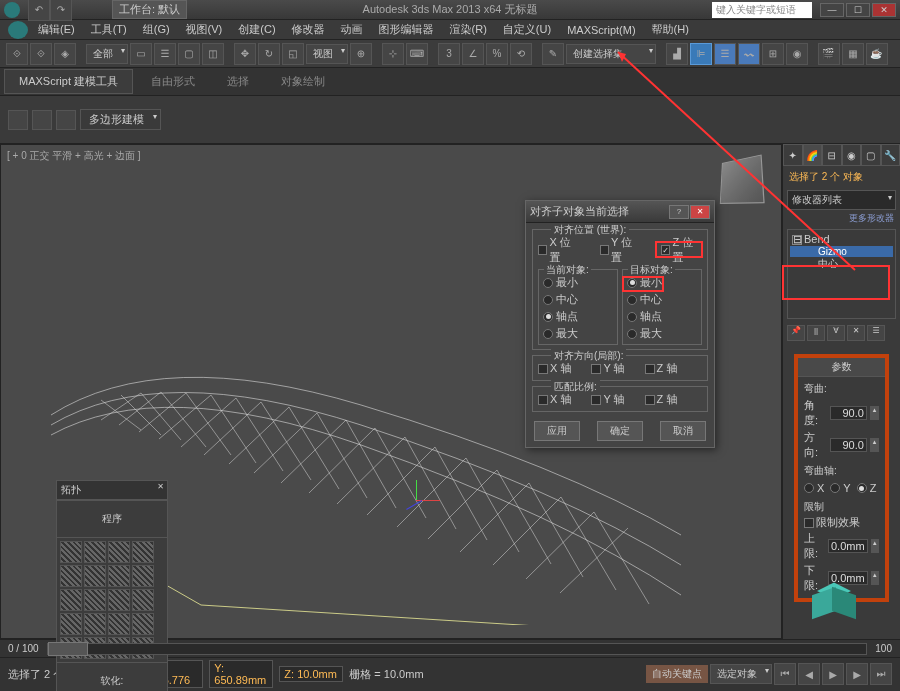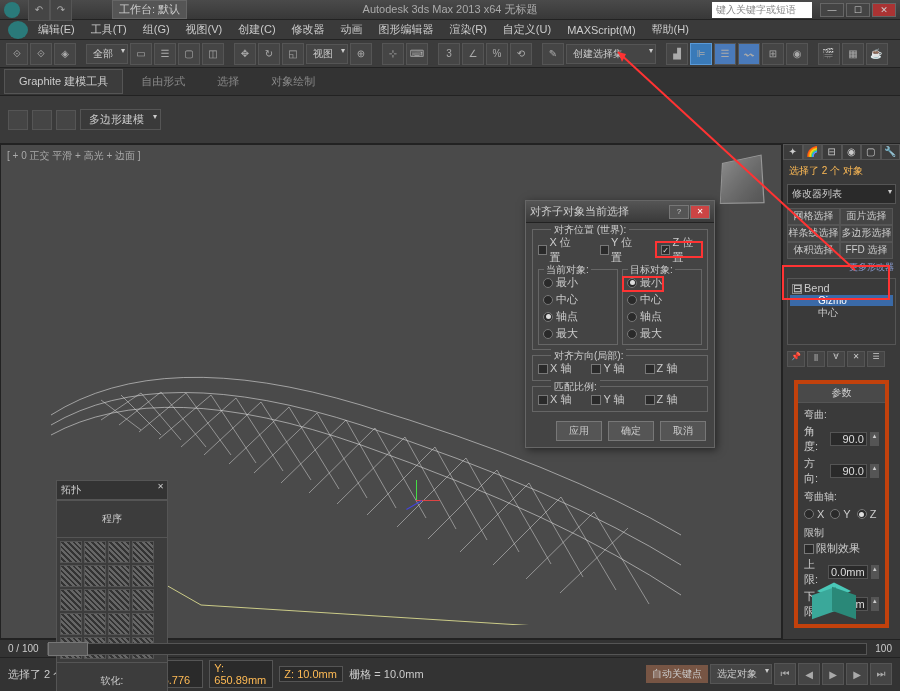--- a/index.html
+++ b/index.html
@@ -58,21 +58,21 @@
 .fieldset .legend{position:absolute;top:-7px;left:18px;background:#444;padding:0 3px;font-size:10px}
 .chk-row{display:flex;gap:20px;align-items:center}
 .chk{display:flex;align-items:center;gap:2px;font-size:10px}
 .chk .box{width:10px;height:10px;background:#2a2a2a;border:1px solid #777;display:flex;align-items:center;justify-content:center;font-size:8px;color:#ddd}
 .radio{display:flex;align-items:center;gap:3px;font-size:10px;padding:1px 0}
 .radio .dot{width:10px;height:10px;border:1px solid #777;border-radius:50%;background:#2a2a2a;display:flex;align-items:center;justify-content:center}
 .radio .dot.on::after{content:"";width:5px;height:5px;background:#ddd;border-radius:50%}
 .dual-col{display:flex;gap:4px;margin-top:4px}
 .sub-fs{flex:1;border:1px solid #666;padding:4px 4px 2px;position:relative}
 .sub-fs .legend{position:absolute;top:-7px;left:5px;background:#444;padding:0 2px;font-size:10px}
-.dlg-foot{display:flex;justify-content:flex-end;gap:6px;padding:4px 2px 0}
+.dlg-foot{display:flex;justify-content:space-between;gap:6px;padding:4px 2px 0}
 .dlg-btn{background:#555;border:1px solid #777;padding:2px 12px;font-size:10px}
 .redbox{position:absolute;border:2px solid #f33;pointer-events:none}
 .redline{position:absolute;pointer-events:none}
 .cmdpanel{width:118px;background:#3a3a3a;border-left:1px solid #222;display:flex;flex-direction:column}
 .cp-tabs{display:flex;height:22px;background:#333}
 .cp-tabs div{flex:1;border:1px solid #555;background:#3c3c3c;display:flex;align-items:center;justify-content:center;font-size:10px}
 .cp-tabs div.act{background:#4a4a4a}
 .cp-sel{padding:4px 6px;font-size:10px;color:#fb5}
 .cp-dd{margin:2px 4px;background:#2a2a2a;border:1px solid #555;padding:2px 4px;position:relative;font-size:10px}
 .cp-dd::after{content:"▾";position:absolute;right:3px;top:2px;font-size:8px}
@@ -176,21 +176,21 @@
   <div class="tb" style="background:#4a7aba">〰</div>
   <div class="tb">⊞</div>
   <div class="tb">◉</div>
   <div class="tb-sep"></div>
   <div class="tb">🎬</div>
   <div class="tb">▦</div>
   <div class="tb">☕</div>
 </div>
 
 <div class="ribbon">
-  <div class="tab">Graphite 建模工具</div>
+  <div class="tab">MAXScript 建模工具</div>
   <div class="tab inactive">自由形式</div>
   <div class="tab inactive">选择</div>
   <div class="tab inactive">对象绘制</div>
 </div>
 
 <div class="subribbon">
   <div class="sr-btn"></div>
   <div class="sr-btn"></div>
   <div class="sr-btn"></div>
   <div class="sr-sec">
@@ -263,28 +263,20 @@
     <div class="cp-tabs">
       <div>✦</div>
       <div class="act">🌈</div>
       <div>⊟</div>
       <div>◉</div>
       <div>▢</div>
       <div>🔧</div>
     </div>
     <div class="cp-sel">选择了 2 个 对象</div>
     <div class="cp-dd">修改器列表</div>
-    <div class="cp-btns">
-      <div>网格选择</div>
-      <div>面片选择</div>
-      <div>样条线选择</div>
-      <div>多边形选择</div>
-      <div>体积选择</div>
-      <div>FFD 选择</div>
-    </div>
     <div style="text-align:right;padding:0 6px;font-size:9px;color:#89c">更多形改器</div>
     <div class="cp-stack">
       <div class="item"><span style="position:absolute;left:3px">⊟</span><span>Bend</span></div>
       <div class="sub sel">Gizmo</div>
       <div class="sub">中心</div>
     </div>
     <div class="cp-pin">
       <div>📌</div>
       <div>||</div>
       <div>∀</div>

